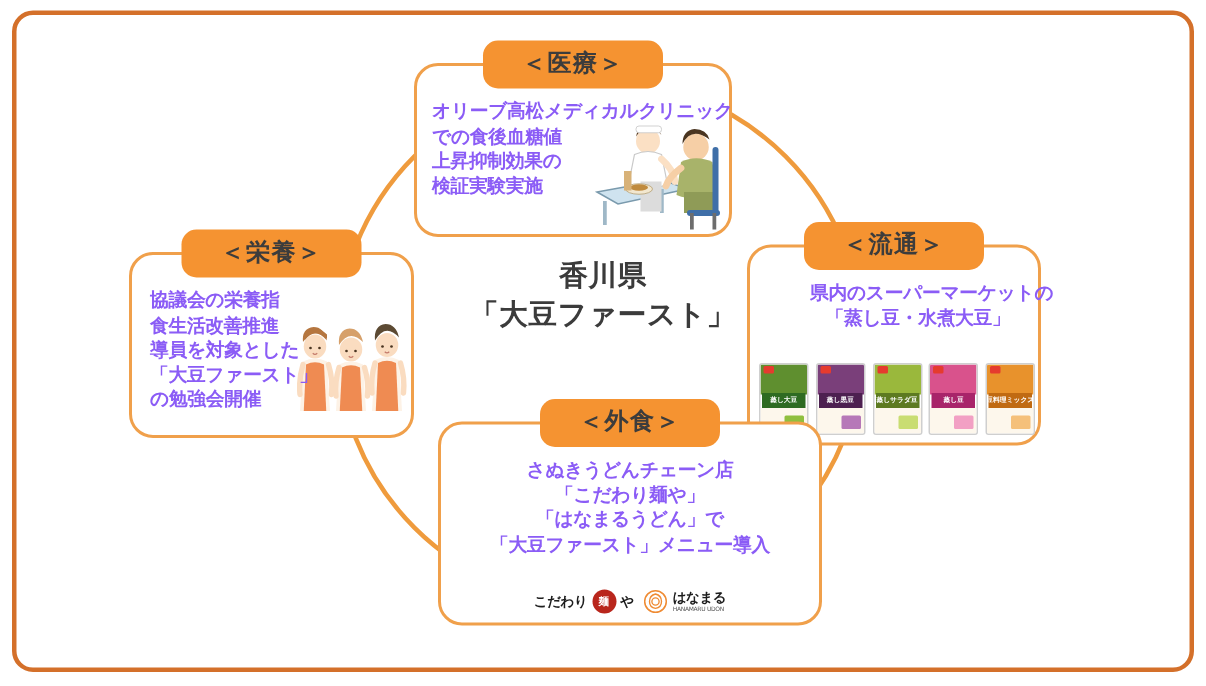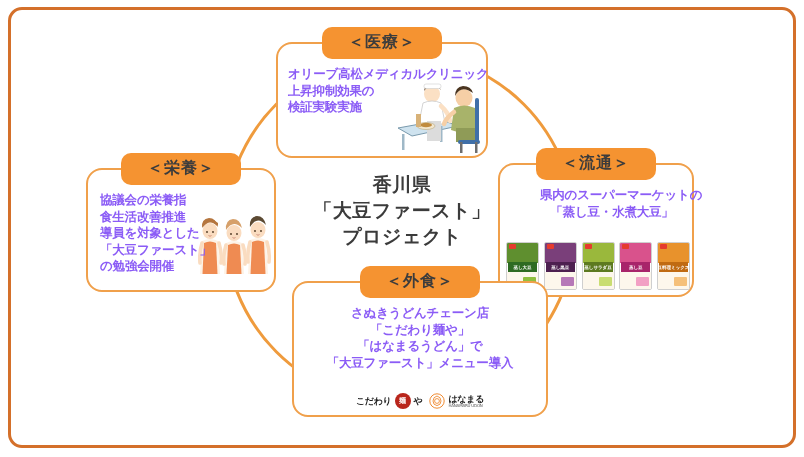--- a/index.html
+++ b/index.html
@@ -203,27 +203,27 @@
 
   <div id="outer-frame"></div>
 
   <svg id="ring-svg" viewBox="0 0 804 457">
     <circle cx="400" cy="228" r="175" fill="none" stroke="#ef9b3d" stroke-width="3"></circle>
   </svg>
 
   <div id="center-title">
     <span class="ln">香川県</span>
     <span class="ln">「大豆ファースト」</span>
-    <span class="ln">プロジェクト</span>
   </div>
 
   <div class="card" id="card-medical">
     <div class="card-tag">＜医療＞</div>
     <div class="card-body">
       <span class="ln">オリーブ高松メディカルクリニック</span>
+      <span class="ln">での食後血糖値</span>
       <span class="ln">上昇抑制効果の</span>
       <span class="ln">検証実験実施</span>
     </div>
     <svg class="illus-medical" viewBox="0 0 86 78">
 
       <polygon points="2,52 46,44 62,50 16,60" fill="#cfe3ef" stroke="#7a9aad" stroke-width="1"></polygon>
       <rect x="6" y="58" width="2.5" height="16" fill="#9fb8c7"></rect>
       <rect x="44" y="50" width="2.5" height="16" fill="#9fb8c7"></rect>
 
       <ellipse cx="36" cy="18" rx="8" ry="8.5" fill="#fbe0c4"></ellipse>

